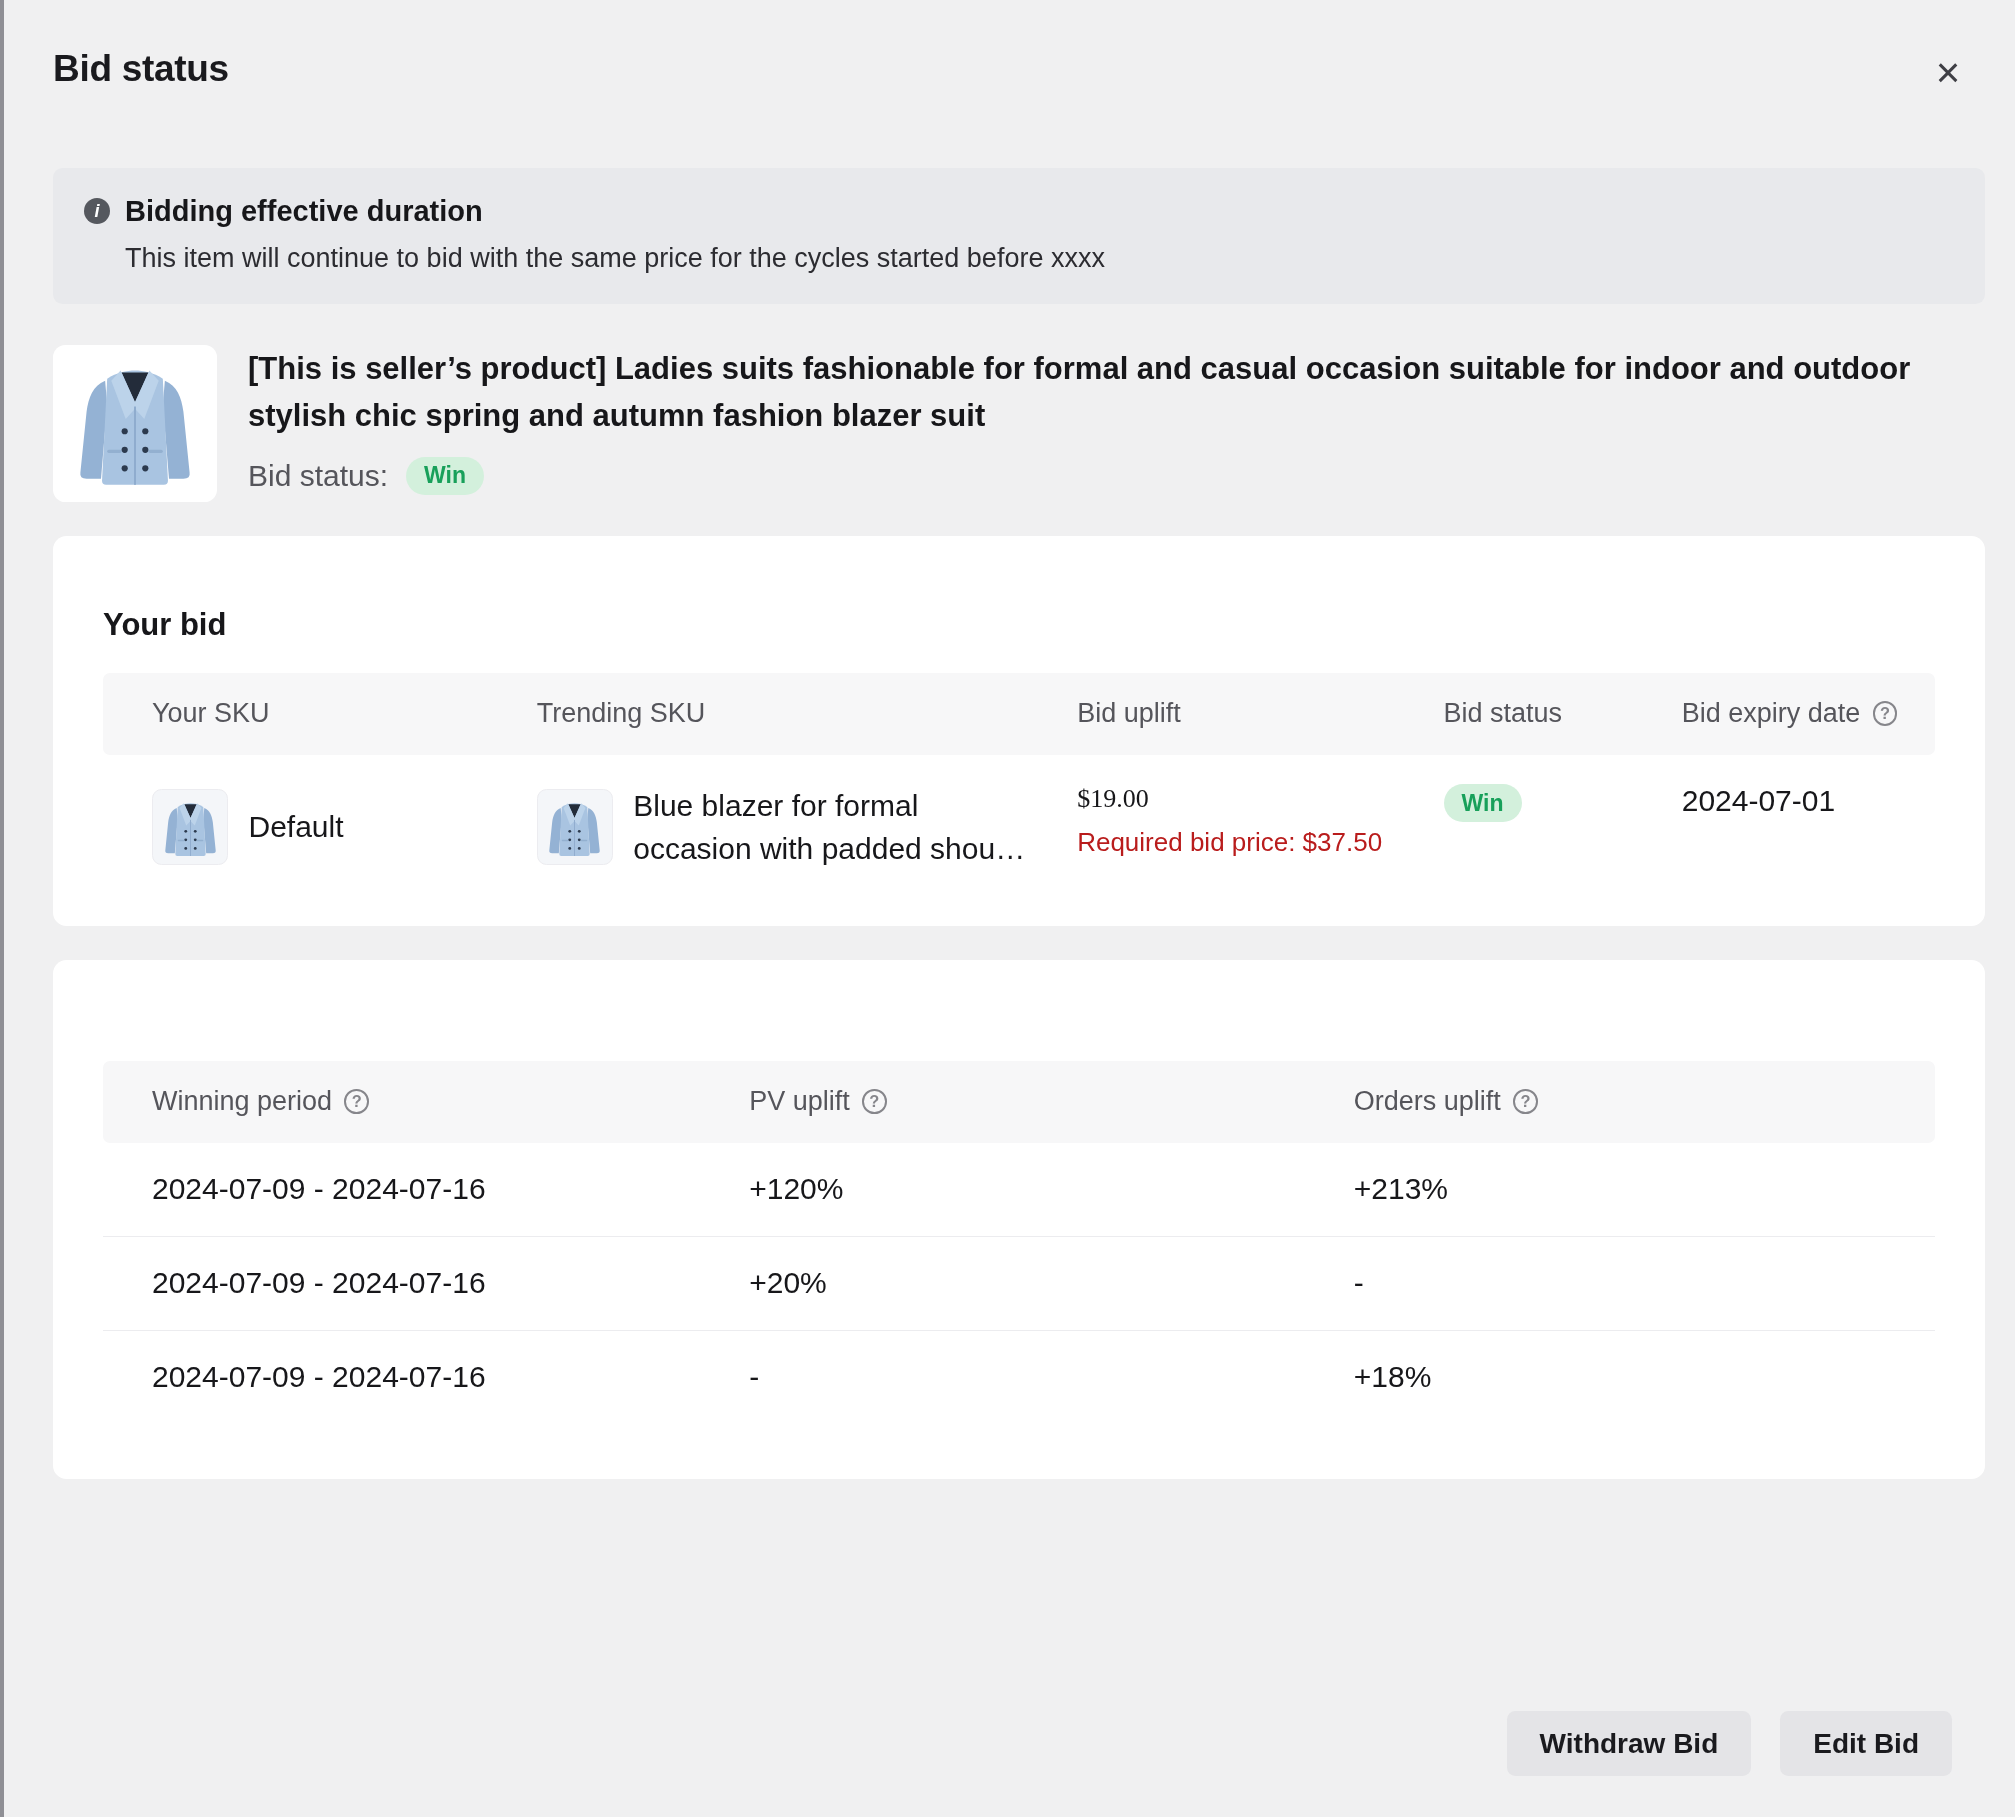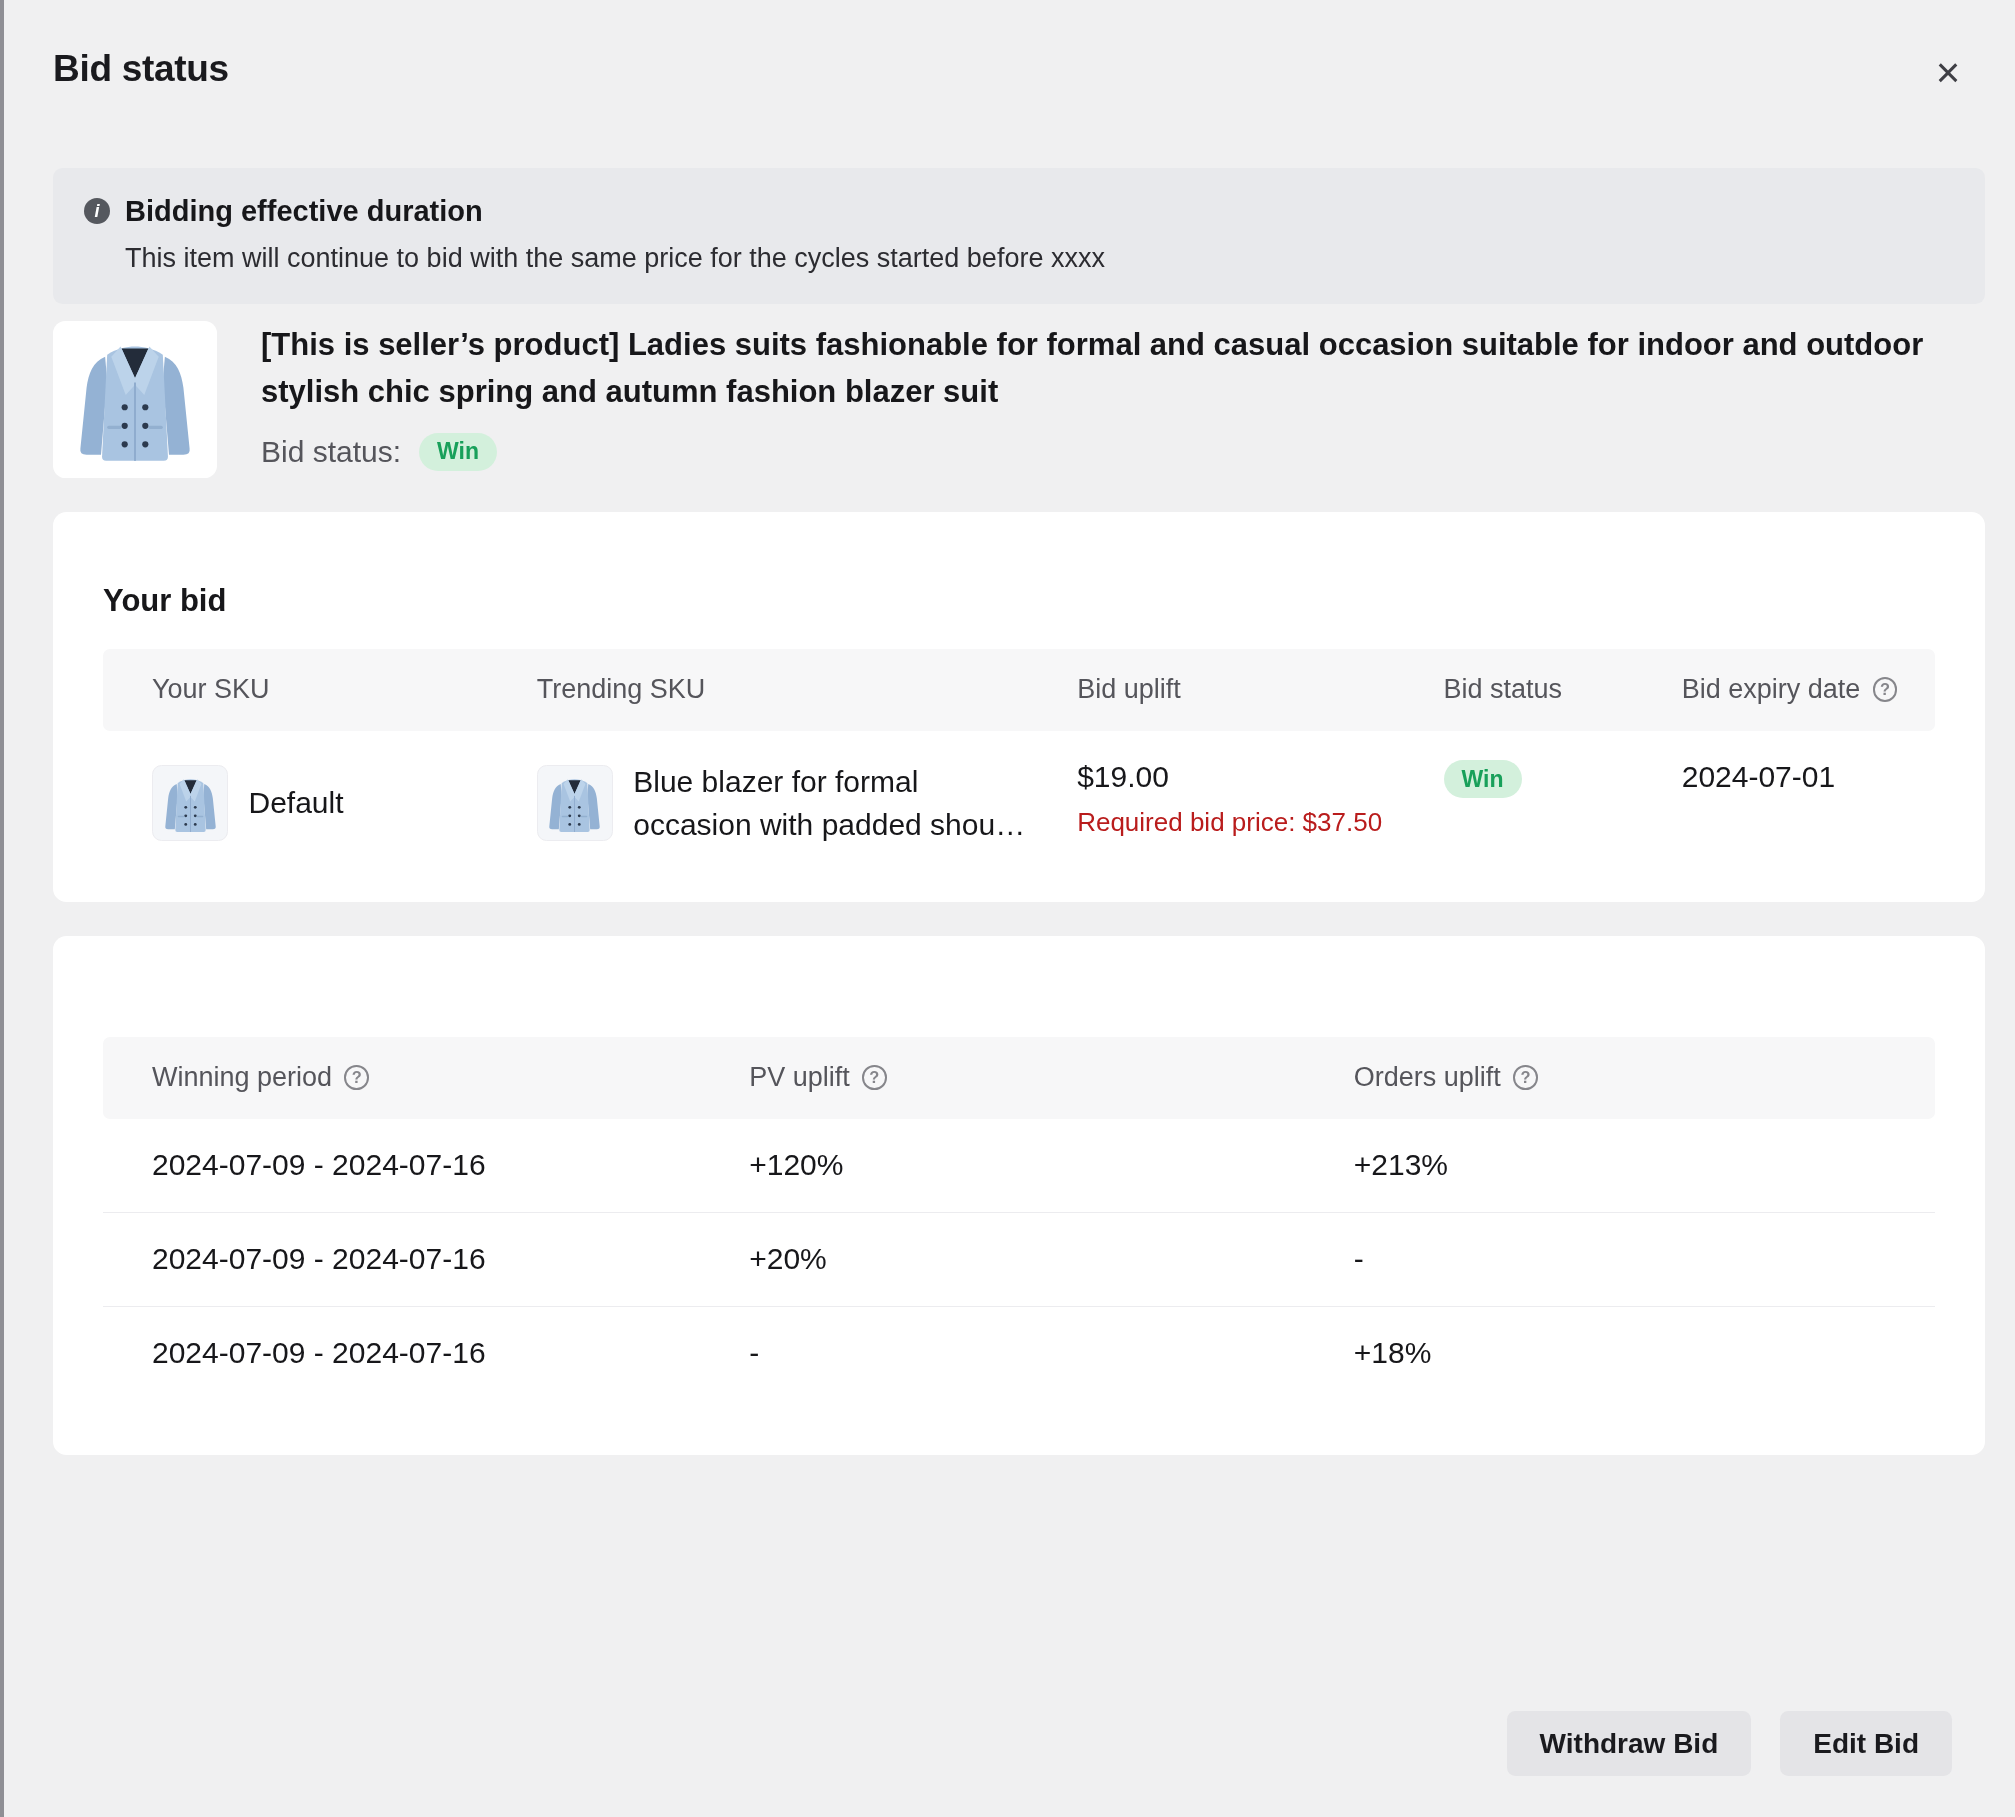--- a/index.html
+++ b/index.html
@@ -24,21 +24,21 @@
   .info-icon {
     width: 26px; height: 26px; border-radius: 50%;
     background: #55585e; color: #ffffff;
     font-size: 18px; font-weight: 700; font-style: italic;
     display: inline-flex; align-items: center; justify-content: center; flex-shrink: 0;
   }
   .banner-title { font-size: 29px; font-weight: 700; color: #17171a; }
   .banner-desc { margin: 15px 0 0 41px; font-size: 27px; color: #2c2c31; }
 
   
-  .product { display: flex; gap: 44px; margin-top: 17px; }
+  .product { display: flex; gap: 31px; margin-top: 41px; }
   .product-thumb {
     width: 164px; height: 157px; background: #ffffff; border-radius: 12.3px;
     display: flex; align-items: center; justify-content: center; flex-shrink: 0;
   }
   .product-thumb svg { width: 124px; height: 136px; }
   .product-title { font-size: 31px; font-weight: 700; line-height: 1.52; max-width: 1726px; }
   .status-row { margin-top: 18px; display: flex; align-items: center; gap: 18px; }
   .status-label { font-size: 30px; color: #55555b; }
   .win-badge {
     background: #d3f0dc; color: #18a05a;
@@ -71,21 +71,21 @@
 
   
   .bid-row .td { padding-top: 29px; }
   .sku-cell { display: flex; align-items: center; gap: 20.5px; }
   .thumb {
     width: 76px; height: 76px; background: #f4f6f9; border: 0.7px solid #ececf0;
     border-radius: 9.5px; display: inline-flex; align-items: center; justify-content: center; flex-shrink: 0;
   }
   .thumb svg { width: 57px; height: 63px; }
   .trend-name { line-height: 1.45; max-width: 396px; }
-  .price-main { font-size: 30px; }
+  .price-main { font-size: 26px; font-family: Liberation Serif, serif; }
   .required { margin-top: 13.6px; font-size: 26px; color: #b91c1c; }
 
   
   .wh-row { border-bottom: 1px solid #ececef; }
   .wh-row:last-child { border-bottom: none; }
   .wh-row .td { height: 93px; display: flex; align-items: center; text-align: center; }
 
   
   .footer { position: absolute; right: 63px; bottom: 42px; display: flex; gap: 29px; }
   .btn {

